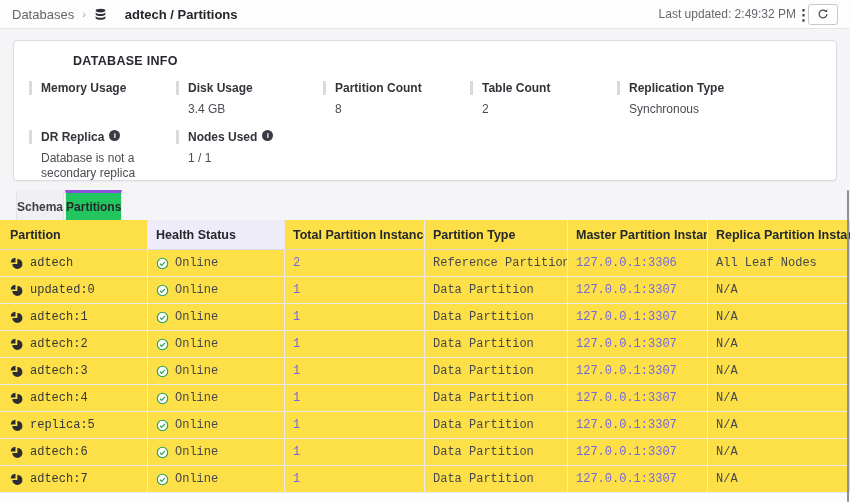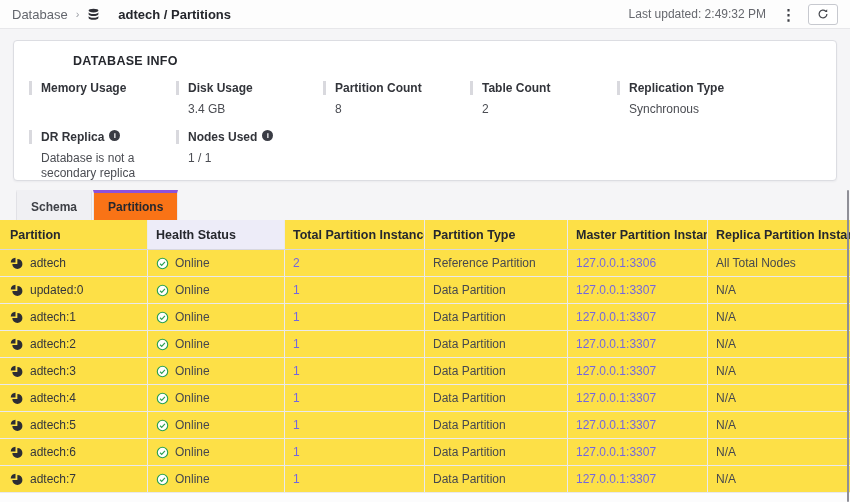--- a/index.html
+++ b/index.html
@@ -11,21 +11,21 @@
 
   
   .topbar {
     height:29px; background:#fdfdfd; border-bottom:1px solid #e7e7ea;
     display:flex; align-items:center; justify-content:space-between; padding:0 12px;
   }
   .crumbs { display:flex; align-items:center; gap:8px; font-size:13px; }
   .crumb-root { color:#63666d; cursor:pointer; }
   .crumb-sep { color:#9b9ea5; font-size:11px; }
   .crumb-title { display:flex; align-items:center; gap:18px; font-weight:bold; color:#24262c; }
-  .topbar-right { display:flex; align-items:center; gap:15px; }
+  .topbar-right { display:flex; align-items:center; gap:0; }
   .last-updated { font-size:12px; color:#66686e; }
   .kebab { font-size:15px; color:#3d3f45; font-weight:bold; width:12px; text-align:center; cursor:pointer; line-height:1; }
   .refresh-btn {
     width:30px; height:21px; border:1px solid #c7c9cf; border-radius:3px; background:#fff;
     display:flex; align-items:center; justify-content:center; cursor:pointer; padding:0;
   }
 
   
   .gray-section { background:#f5f5f7; padding:11px 13px 0 13px; height:191px; }
   .card {
@@ -43,59 +43,59 @@
   .metric-label { font-size:12px; font-weight:bold; color:#32343a; white-space:nowrap; }
   .info-icon {
     width:11px; height:11px; border-radius:50%; background:#3a3c44; color:#fff;
     font-size:8px; font-weight:bold; line-height:11px; text-align:center; flex:0 0 11px; cursor:pointer;
   }
   .metric-value { font-size:12px; color:#4b4d53; margin-top:7px; padding-left:12px; line-height:15px; width:152px; }
 
   
   .tabs { display:flex; margin-top:9px; padding-left:3px; height:30px; }
   .tab {
-    height:30px; padding:0 14px; display:flex; align-items:center;
+    height:30px; padding:0 0; display:flex; align-items:center;
     font-size:12px; font-weight:bold; color:#3e4046; cursor:pointer;
     background:#f0f0f3; border:1px solid #e1e1e6; border-bottom:none; border-top:3px solid transparent;
   }
   .tab + .tab { margin-left:1px; }
-  .tab.active { background:#f97316; color:#26282e; border-top:3px solid #8c52d9; border-left-color:#e7e7ec; border-right-color:#e7e7ec; }
+  .tab.active { background:#22c55e; color:#26282e; border-top:3px solid #8c52d9; border-left-color:#e7e7ec; border-right-color:#e7e7ec; }
 
   
   .ptable { width:850px; }
   .tr { display:flex; height:27px; border-bottom:1px solid #e9e9ee; background:#fde047; }
   .thead { height:30px; border-bottom:1px solid #d8d8df; }
   .th, .td {
     display:flex; align-items:center; padding:0 8px; border-right:1px solid #e9e9ee;
     overflow:hidden; white-space:nowrap;
   }
   .th { font-size:12.5px; font-weight:bold; color:#26282e; }
   .th.hl { background:#edecf8; }
-  .td { font-size:12px; color:#46484e; }
+  .td { font-size:12px; color:#46484e;font-family:Liberation Mono, monospace; }
   .c0 { width:148px; padding-left:10px; }
   .c1 { width:137px; }
   .c2 { width:140px; }
   .c3 { width:143px; }
   .c4 { width:140px; }
   .c5 { width:142px; border-right:none; }
   .pname { color:#34363c; margin-left:7px; }
   .health-label { margin-left:6px; }
   a.cell-link { color:#7467df; text-decoration:none; cursor:pointer; }
   .icon-svg { display:inline-flex; flex:0 0 auto; }
 
   
   .vscroll { position:absolute; right:1px; top:190px; width:2px; height:312px; background:#8f8f97; border-radius:2px; }
   .below-table { height:9px; background:#fcfcfd; }
 </style>
 </head>
 <body>
 
 <div class="topbar">
   <div class="crumbs">
-    <span class="crumb-root">Database</span>
+    <span class="crumb-root">Databases</span>
     <span class="crumb-sep">›</span>
     <span class="crumb-title">
       <span class="icon-svg">
         <svg width="13" height="13" viewBox="0 0 16 16" fill="#2e2f36">
           <ellipse cx="8" cy="3.2" rx="6" ry="2.2"></ellipse>
           <path d="M2 5.2c0 1.2 2.7 2.2 6 2.2s6-1 6-2.2v2.4c0 1.2-2.7 2.2-6 2.2s-6-1-6-2.2z"></path>
           <path d="M2 9.8c0 1.2 2.7 2.2 6 2.2s6-1 6-2.2v2.6c0 1.2-2.7 2.2-6 2.2s-6-1-6-2.2z"></path>
         </svg>
       </span>
       <span>adtech / Partitions</span>
@@ -210,21 +210,21 @@
     <div class="td c2">
       <a class="cell-link">2</a>
     </div>
     <div class="td c3">
       <span>Reference Partition</span>
     </div>
     <div class="td c4">
       <a class="cell-link">127.0.0.1:3306</a>
     </div>
     <div class="td c5">
-      <span>All Total Nodes</span>
+      <span>All Leaf Nodes</span>
     </div>
   </div>
       <div class="tr">
     <div class="td c0">
       <span class="icon-svg">
         <svg width="13" height="13" viewBox="0 0 18 18" fill="#2c2d34">
           <path d="M10.2 2.6 A7 7 0 1 1 3.2 9.6 L10.2 9.6 Z"></path>
           <path d="M7.6 1 A7 7 0 0 0 1 7.6 L7.6 7.6 Z"></path>
         </svg>
       </span>
@@ -381,21 +381,21 @@
     </div>
   </div>
       <div class="tr">
     <div class="td c0">
       <span class="icon-svg">
         <svg width="13" height="13" viewBox="0 0 18 18" fill="#2c2d34">
           <path d="M10.2 2.6 A7 7 0 1 1 3.2 9.6 L10.2 9.6 Z"></path>
           <path d="M7.6 1 A7 7 0 0 0 1 7.6 L7.6 7.6 Z"></path>
         </svg>
       </span>
-      <span class="pname">adtech:5</span>
+      <span class="pname">replica:5</span>
     </div>
     <div class="td c1">
       <span class="icon-svg">
         <svg width="13" height="13" viewBox="0 0 16 16">
           <circle cx="8" cy="8" r="6.4" fill="#fff" stroke="#2aa052" stroke-width="1.4"></circle>
           <path d="M5 8.3 l2 2 L11 5.9" fill="none" stroke="#2aa052" stroke-width="1.4"></path>
         </svg>
       </span>
       <span class="health-label">Online</span>
     </div>

